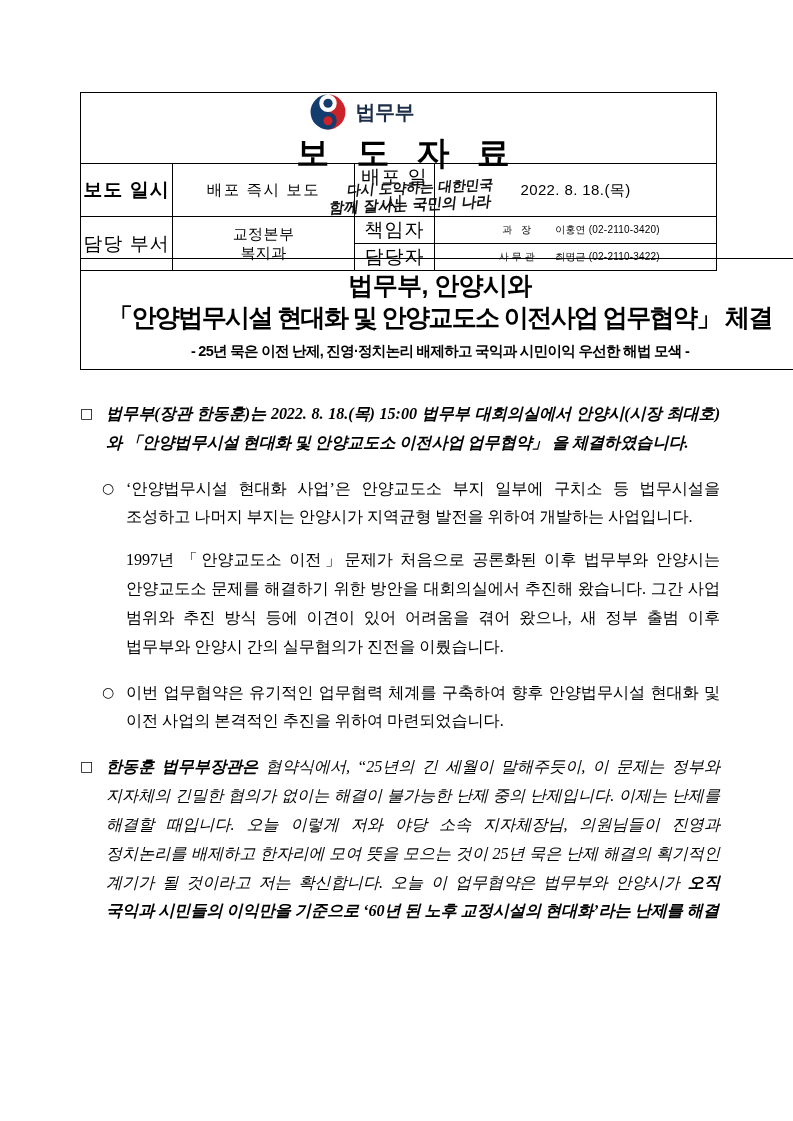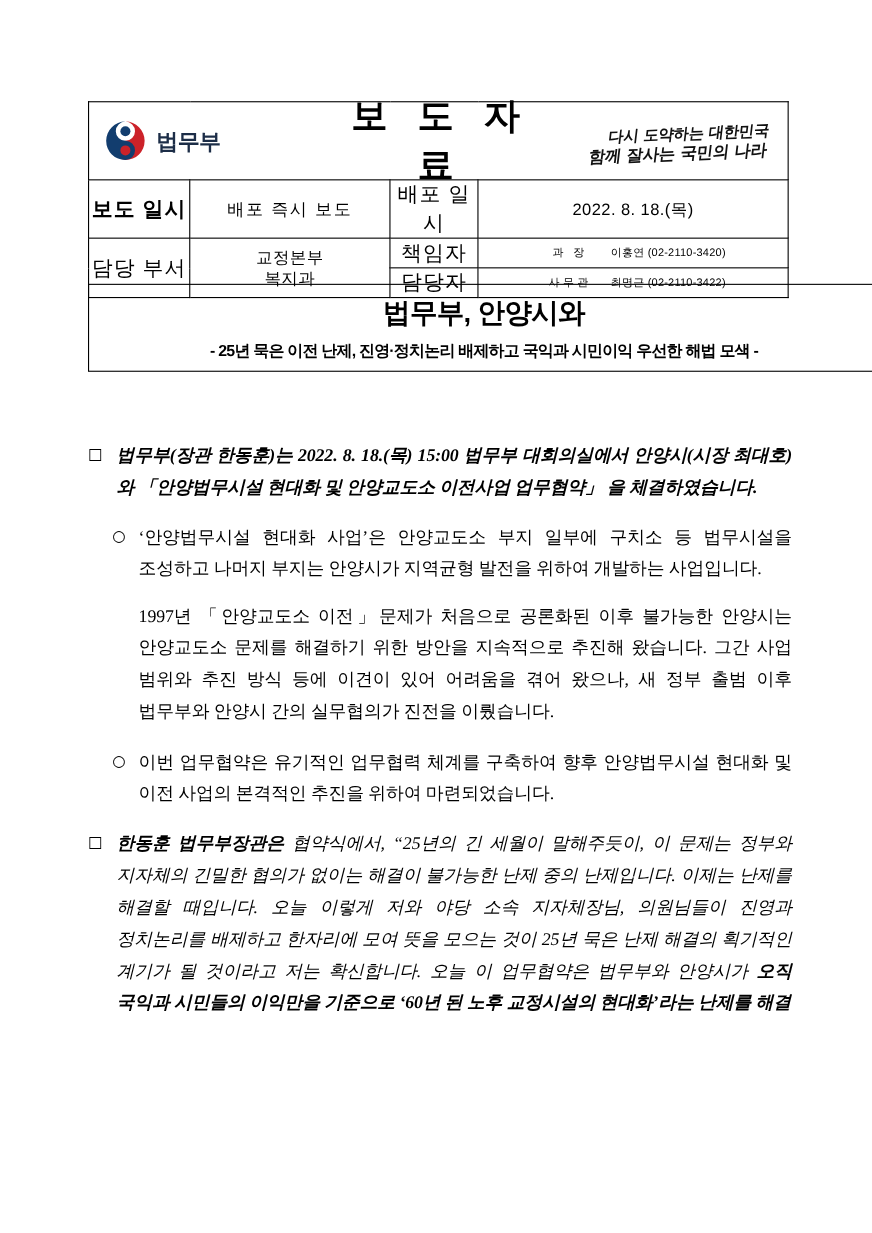--- a/index.html
+++ b/index.html
@@ -43,20 +43,21 @@
     height: 70px;
     position: relative;
   }
   .masthead {
     display: flex;
     align-items: center;
     justify-content: space-between;
     height: 70px;
     padding: 0 14px;
     box-sizing: border-box;
+    flex-direction: column;
   }
   .brand {
     display: flex;
     align-items: center;
     gap: 9px;
     flex: 0 0 auto;
     width: 180px;
   }
   .taeguk-svg {
     display: block;
@@ -275,37 +276,38 @@
       <td class="lbl">담당자</td>
       <td class="contact">
         <span class="role">사무관</span><span class="person">최명근 (02-2110-3422)</span>
       </td>
     </tr>
   </tbody>
     </table>
 
   <div class="title-box">
     <div class="title-l1">법무부, 안양시와</div>
+    <div class="title-l2">「안양법무시설 현대화 및 안양교도소 이전사업 업무협약」 체결</div>
     <div class="title-sub">- 25년 묵은 이전 난제, 진영·정치논리 배제하고 국익과 시민이익 우선한 해법 모색 -</div>
   </div>
 
   <div class="body-area">
 
     <div class="para lvl1 loose">
       <span class="bullet">□</span>
       <div class="ptext">법무부(장관 한동훈)는 2022. 8. 18.(목) 15:00 법무부 대회의실에서 안양시(시장 최대호)와 「안양법무시설 현대화 및 안양교도소 이전사업 업무협약」 을 체결하였습니다.</div>
     </div>
 
     <div class="para lvl2 tight">
       <span class="bullet">○</span>
       <div class="ptext">‘안양법무시설 현대화 사업’은 안양교도소 부지 일부에 구치소 등 법무시설을 조성하고 나머지 부지는 안양시가 지역균형 발전을 위하여 개발하는 사업입니다.</div>
     </div>
 
     <div class="para lvl2-plain loose">
-      <div class="ptext">1997년 「안양교도소 이전」문제가 처음으로 공론화된 이후 불가능한 안양시는 안양교도소 문제를 해결하기 위한 방안을 지속적으로 추진해 왔습니다. 그간 사업 범위와 추진 방식 등에 이견이 있어 어려움을 겪어 왔으나, 새 정부 출범 이후 법무부와 안양시 간의 실무협의가 진전을 이뤘습니다.</div>
+      <div class="ptext">1997년 「안양교도소 이전」문제가 처음으로 공론화된 이후 법무부와 안양시는 안양교도소 문제를 해결하기 위한 방안을 대회의실에서 추진해 왔습니다. 그간 사업 범위와 추진 방식 등에 이견이 있어 어려움을 겪어 왔으나, 새 정부 출범 이후 법무부와 안양시 간의 실무협의가 진전을 이뤘습니다.</div>
     </div>
 
     <div class="para lvl2 loose">
       <span class="bullet">○</span>
       <div class="ptext">이번 업무협약은 유기적인 업무협력 체계를 구축하여 향후 안양법무시설 현대화 및 이전 사업의 본격적인 추진을 위하여 마련되었습니다.</div>
     </div>
 
     <div class="para lvl1">
       <span class="bullet">□</span>
       <div class="ptext" style="font-weight:400;">

